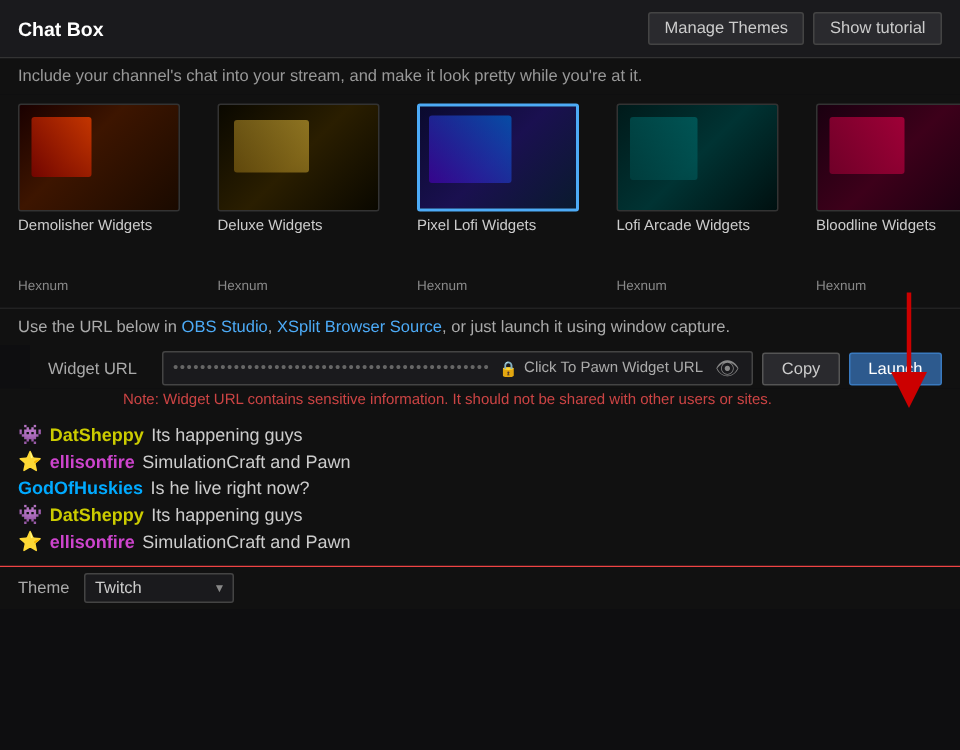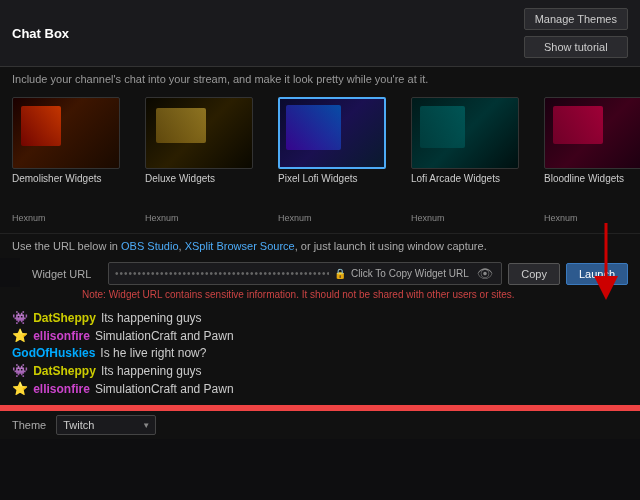--- a/index.html
+++ b/index.html
@@ -21,21 +21,20 @@
       justify-content: space-between;
     }
     .header-title {
       color: #fff;
       font-size: 13px;
       font-weight: bold;
     }
     .header-buttons {
       display: flex;
       gap: 6px;
-      flex-direction: column;
     }
     .btn-sm {
       background: #2a2a2e;
       color: #ccc;
       border: 1px solid #444;
       padding: 4px 10px;
       font-size: 11px;
       cursor: pointer;
       border-radius: 2px;
     }
@@ -243,21 +242,21 @@
     }
     .chat-emoji { font-size: 13px; }
     .chat-username { font-weight: bold; }
     .chat-msg { color: #ccc; }
     .theme-row-bottom {
       background: #111;
       padding: 4px 12px;
       display: flex;
       align-items: center;
       gap: 10px;
-      border-top: 6px solid #ef4444;
+      border-top: 1px solid #ef4444;
     }
     .theme-label {
       font-size: 11px;
       color: #aaa;
     }
     .theme-select {
       background: #1a1a1d;
       color: #ccc;
       border: 1px solid #444;
       padding: 3px 20px 3px 6px;
@@ -342,21 +341,21 @@
 <div class="url-section-desc">
   Use the URL below in <a href="#">OBS Studio</a>, <a href="#">XSplit Browser Source</a>, or just launch it using window capture.
 </div>
 
 <div class="widget-url-row">
   <span class="widget-url-label">Widget URL</span>
   <div class="url-input-wrap">
     <input class="url-input" type="password" value="https://streamelements.com/widgets/chat-boxxxxxxxxxxxxxxxxxxxxxxxxxxxxxxxxxxxxxxxxxxxxxz" readonly="" style="">
     <div class="lock-icon-wrap">
       <span>🔒</span>
-      <span>Click To Copy Widget URL</span>
+      <span>Click To Pawn Widget URL</span>
     </div>
     <button class="eye-btn">👁</button>
   </div>
   <button class="btn-copy">Copy</button>
   <button class="btn-launch">Launch</button>
 </div>
 
 <div class="url-warning">Note: Widget URL contains sensitive information. It should not be shared with other users or sites.</div>
 
 <div class="chat-section-wrapper">

